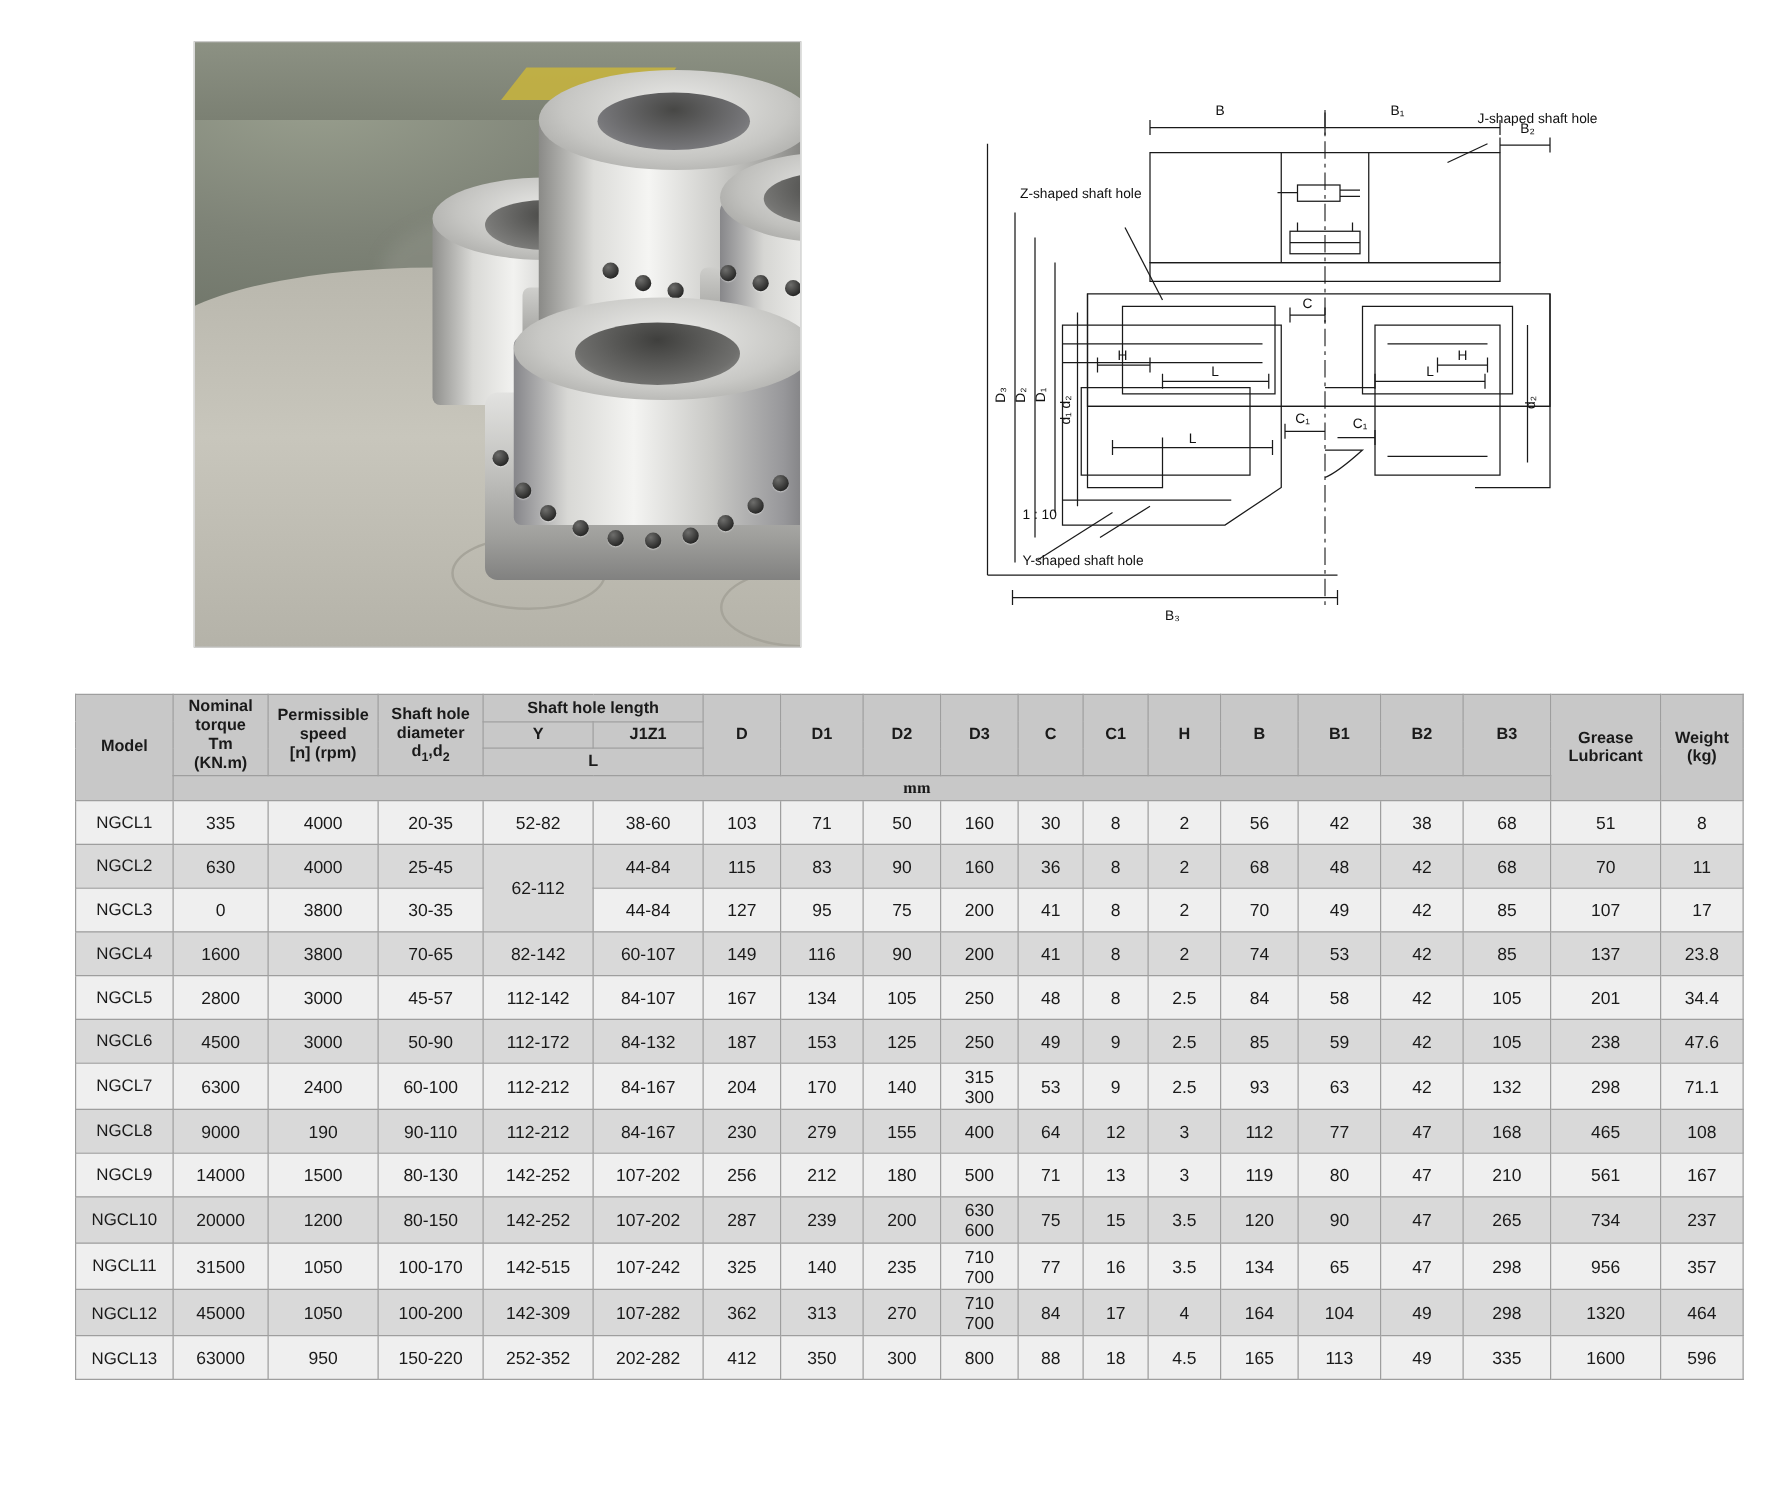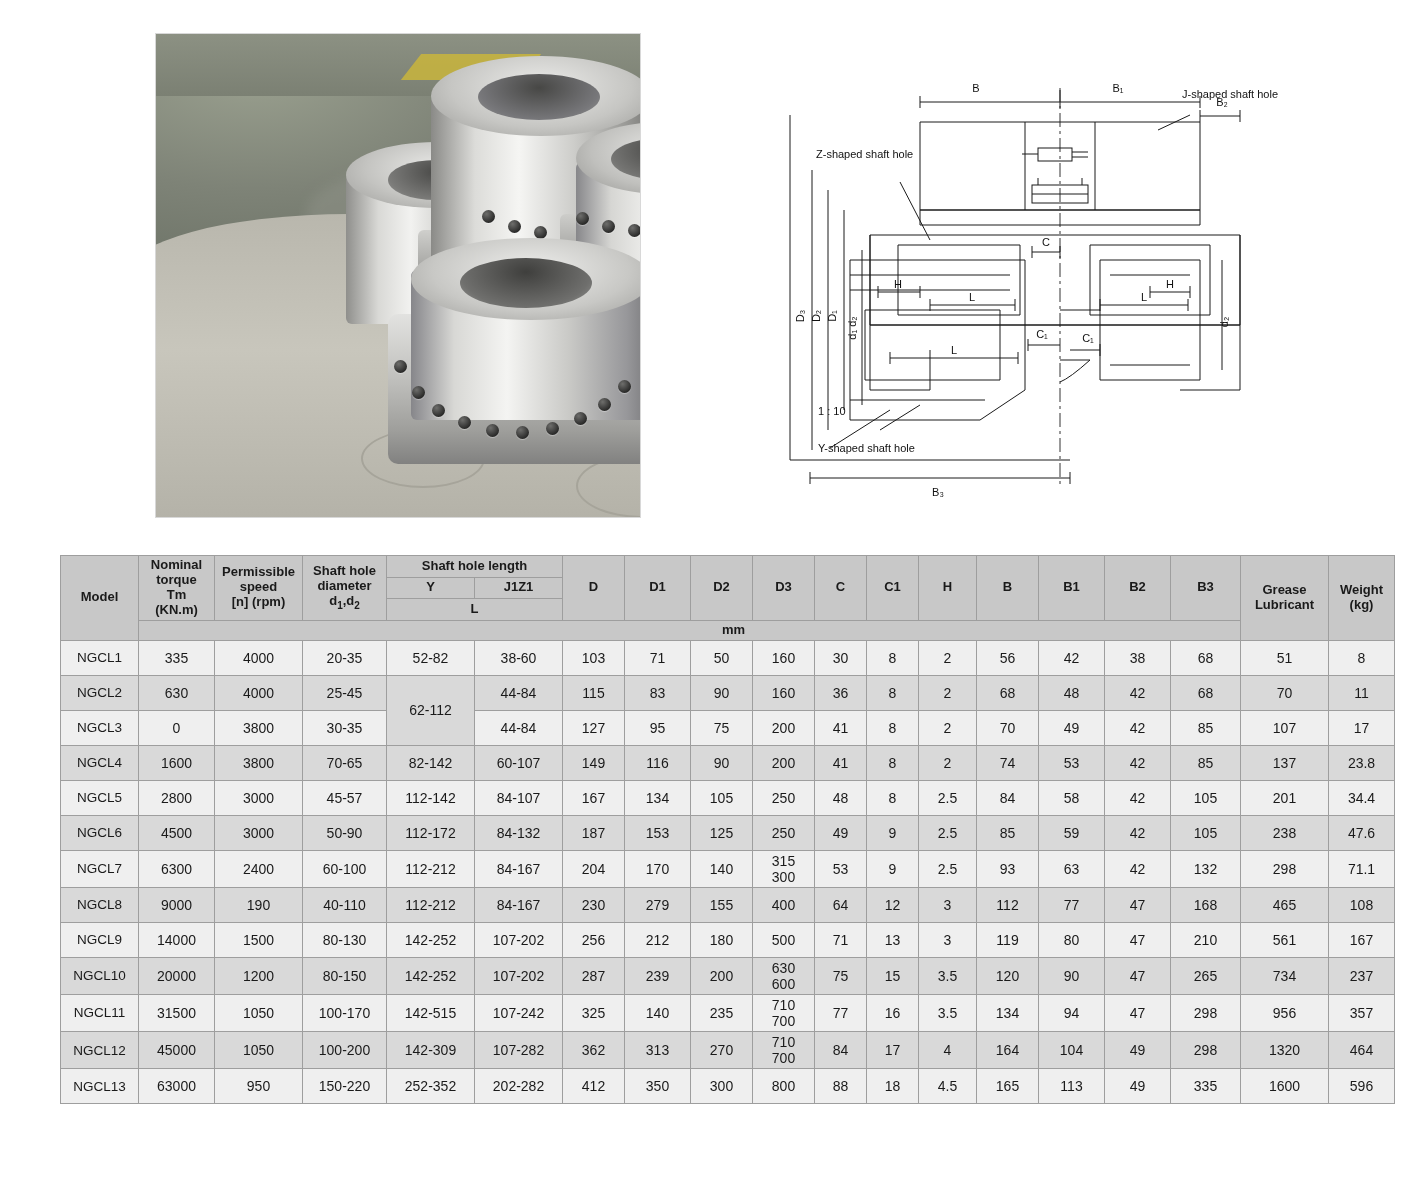--- a/index.html
+++ b/index.html
@@ -205,21 +205,21 @@
     background: #efefef;
     height: 30px;
     font-size: 14px;
   }
   table.spec tbody tr.alt td {
     background: #d9d9d9;
   }
   table.spec tbody td.model {
     font-size: 13.5px;
   }
-  .u-mm { font-size: 13px; font-weight: bold; }
+  .u-mm { font-size: 13px; font-weight: bold; font-family: Liberation Serif, serif; }
   .sub { font-size: 10px; vertical-align: sub; }
   .tall td { height: 54px; }
 </style>
 </head>
 <body>
 
 <div class="top-area">
 
   <div class="photo-wrap">
     <div class="photo">
@@ -611,21 +611,21 @@
         <td>42</td>
         <td>132</td>
         <td>298</td>
         <td>71.1</td>
       </tr>
 
       <tr class="alt">
         <td class="model">NGCL8</td>
         <td>9000</td>
         <td>190</td>
-        <td>40-110</td>
+        <td>90-110</td>
         <td>112-212</td>
         <td>84-167</td>
         <td>230</td>
         <td>279</td>
         <td>155</td>
         <td>400</td>
         <td>64</td>
         <td>12</td>
         <td>3</td>
         <td>112</td>
@@ -690,21 +690,21 @@
         <td>107-242</td>
         <td>325</td>
         <td>140</td>
         <td>235</td>
         <td style="white-space:pre-line">710
 700</td>
         <td>77</td>
         <td>16</td>
         <td>3.5</td>
         <td>134</td>
-        <td>94</td>
+        <td>65</td>
         <td>47</td>
         <td>298</td>
         <td>956</td>
         <td>357</td>
       </tr>
 
       <tr class="alt tall">
         <td class="model">NGCL12</td>
         <td>45000</td>
         <td>1050</td>

